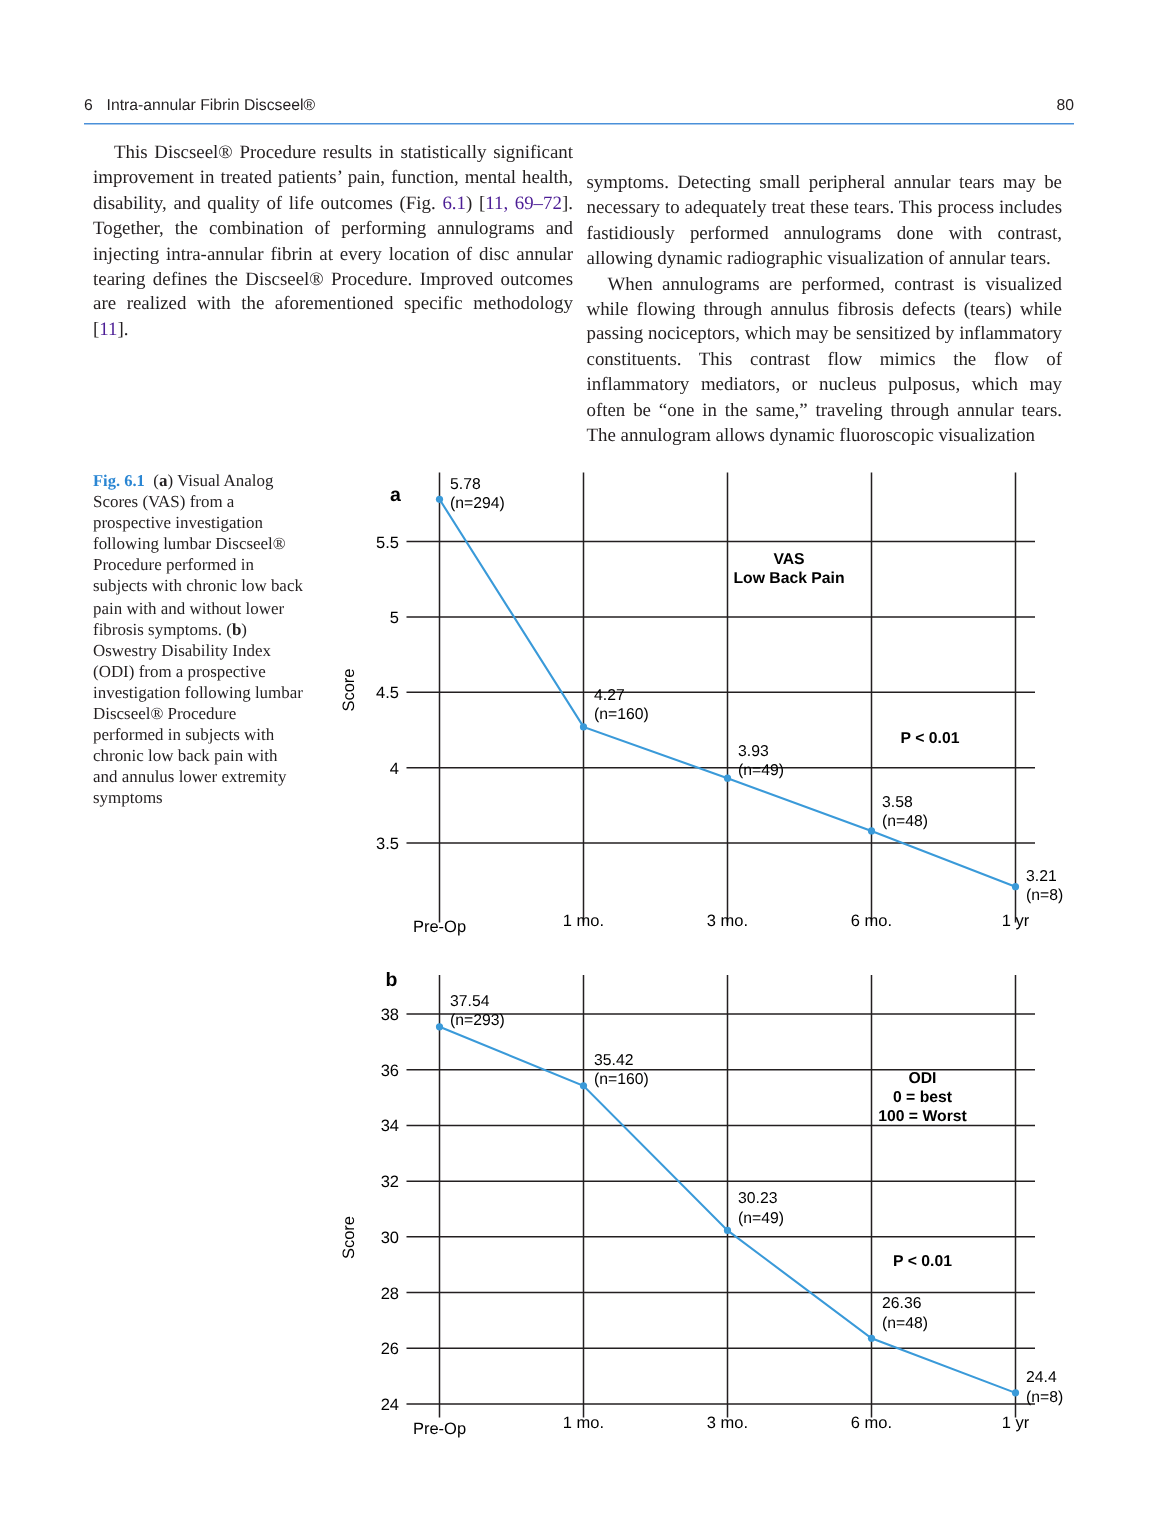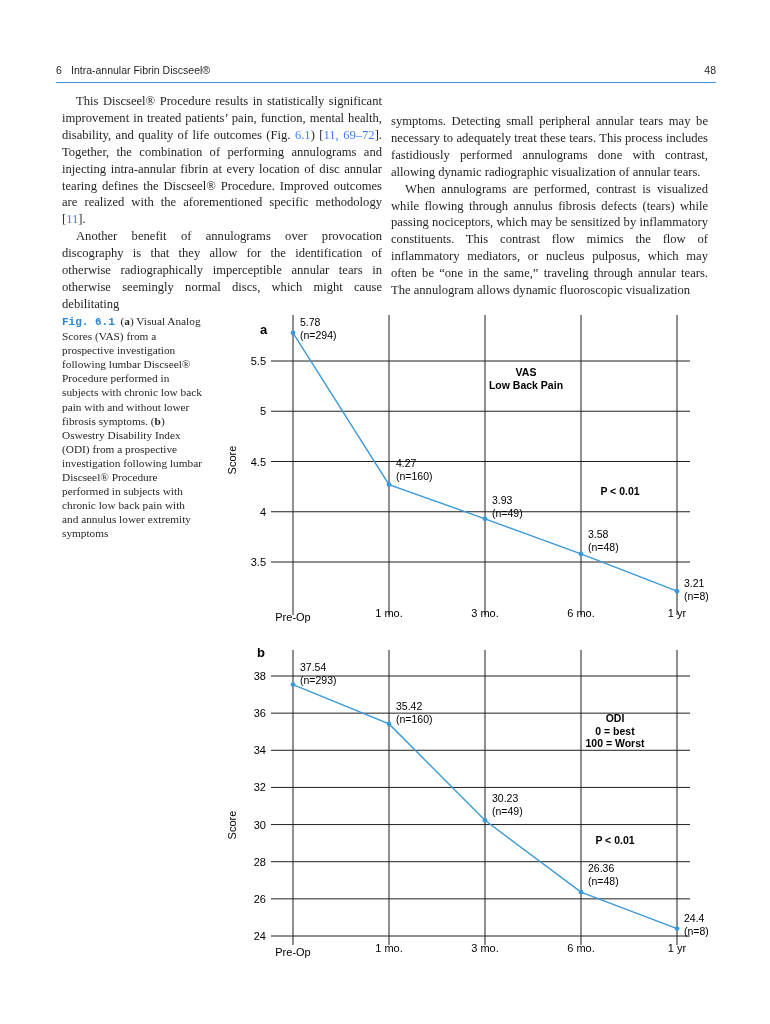--- a/index.html
+++ b/index.html
@@ -6,37 +6,36 @@
   body { width:770px; height:1024px; position:relative; overflow:hidden; font-family:"Liberation Serif", serif; color:#231f20; }
   .running-head { position:absolute; left:56px; top:60px; width:660px; height:22px; border-bottom:1.5px solid #4a90d9; font-family:"Liberation Sans", sans-serif; font-size:10.5px; }
   .rh-chapter { position:absolute; left:0; top:4px; }
   .rh-title { position:absolute; left:15px; top:4px; }
   .rh-page { position:absolute; right:0; top:4px; }
   .col { position:absolute; top:93px; width:320px; font-size:12.6px; line-height:16.9px; text-align:justify; }
   .col p { margin:0; text-indent:14px; }
   .col p.noindent { text-indent:0;margin-top:20px; }
   .col-left { left:62px; }
   .col-right { left:391px; width:317px; }
-  .ref { color:#3b82f6; }
+  .ref { color:#4c1d95; }
   .caption { position:absolute; left:62px; top:314px; width:142px; font-size:11.3px; line-height:14.1px; }
-  .fig-label { color:#2a86d3; font-family:Liberation Mono, monospace; font-weight:bold; font-size:11px; }
+  .fig-label { color:#2a86d3; font-family:Liberation Serif, serif; font-weight:bold; font-size:11px; }
   svg text { font-family:"Liberation Sans", sans-serif; }
 </style>
 </head>
 <body>
 
 <div class="running-head">
   <span class="rh-chapter">6</span>
   <span class="rh-title">Intra-annular Fibrin Discseel®</span>
-  <span class="rh-page">48</span>
+  <span class="rh-page">80</span>
 </div>
 
 <div class="col col-left" id="col-left">
     <p><span>This Discseel® Procedure results in statistically significant improvement in treated patients’ pain, function, mental health, disability, and quality of life outcomes (Fig. </span><span class="ref">6.1</span><span>) [</span><span class="ref">11, 69–72</span><span>]. Together, the combination of performing annulograms and injecting intra-annular fibrin at every location of disc annular tearing defines the Discseel® Procedure. Improved outcomes are realized with the aforementioned specific methodology [</span><span class="ref">11</span><span>].</span></p>
-    <p><span>Another benefit of annulograms over provocation discography is that they allow for the identification of otherwise radiographically imperceptible annular tears in otherwise seemingly normal discs, which might cause debilitating</span></p>
   </div>
 <div class="col col-right" id="col-right">
     <p class="noindent"><span>symptoms. Detecting small peripheral annular tears may be necessary to adequately treat these tears. This process includes fastidiously performed annulograms done with contrast, allowing dynamic radiographic visualization of annular tears.</span></p>
     <p><span>When annulograms are performed, contrast is visualized while flowing through annulus fibrosis defects (tears) while passing nociceptors, which may be sensitized by inflammatory constituents. This contrast flow mimics the flow of inflammatory mediators, or nucleus pulposus, which may often be “one in the same,” traveling through annular tears. The annulogram allows dynamic fluoroscopic visualization</span></p>
   </div>
 
 <div class="caption">
   <span class="fig-label">Fig. 6.1</span>&nbsp;&nbsp;(<b>a</b>) <span>Visual Analog Scores (VAS) from a prospective investigation following lumbar Discseel® Procedure performed in subjects with chronic low back pain with and without lower fibrosis symptoms.</span>
   (<b>b</b>) <span>Oswestry Disability Index (ODI) from a prospective investigation following lumbar Discseel® Procedure performed in subjects with chronic low back pain with and annulus lower extremity symptoms</span>
 </div>

